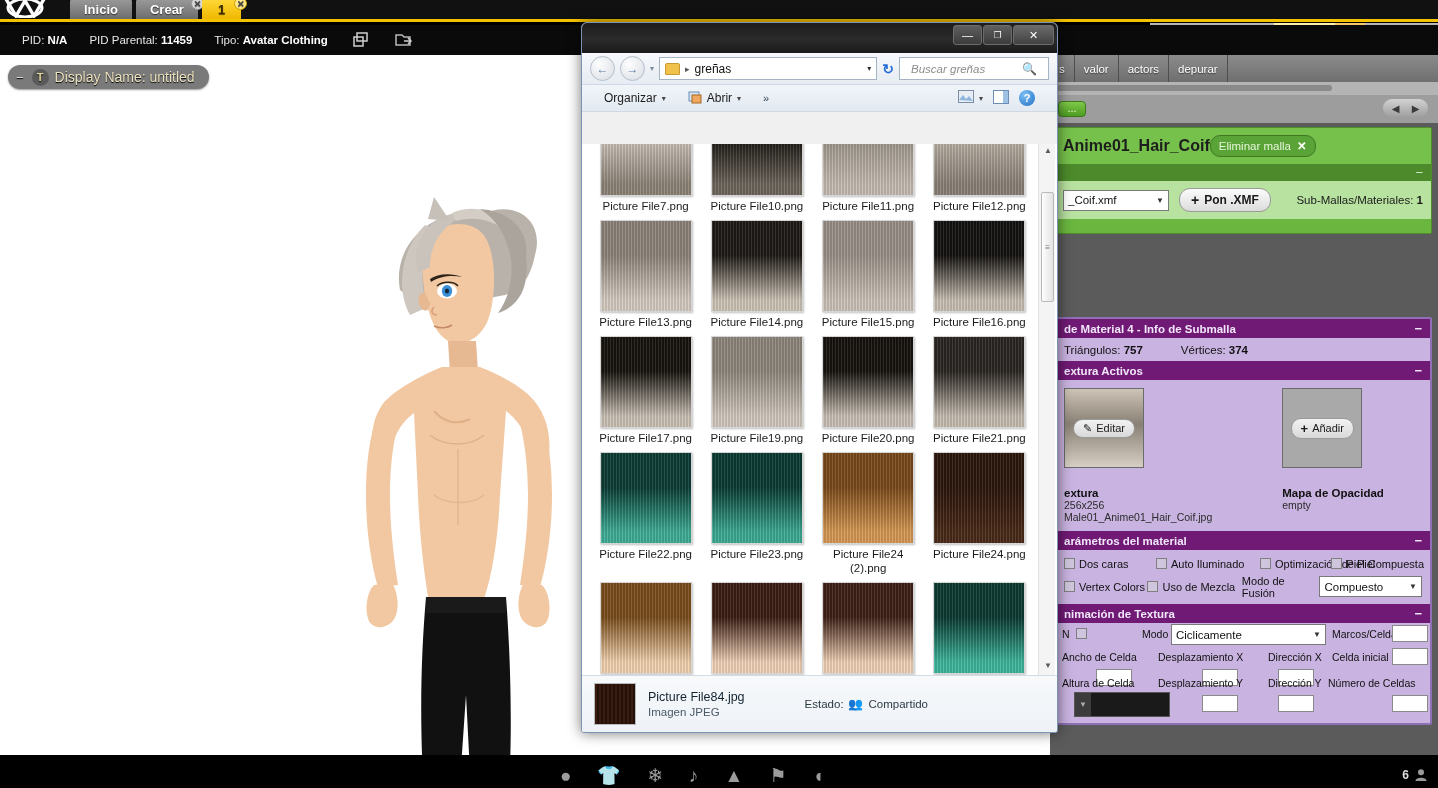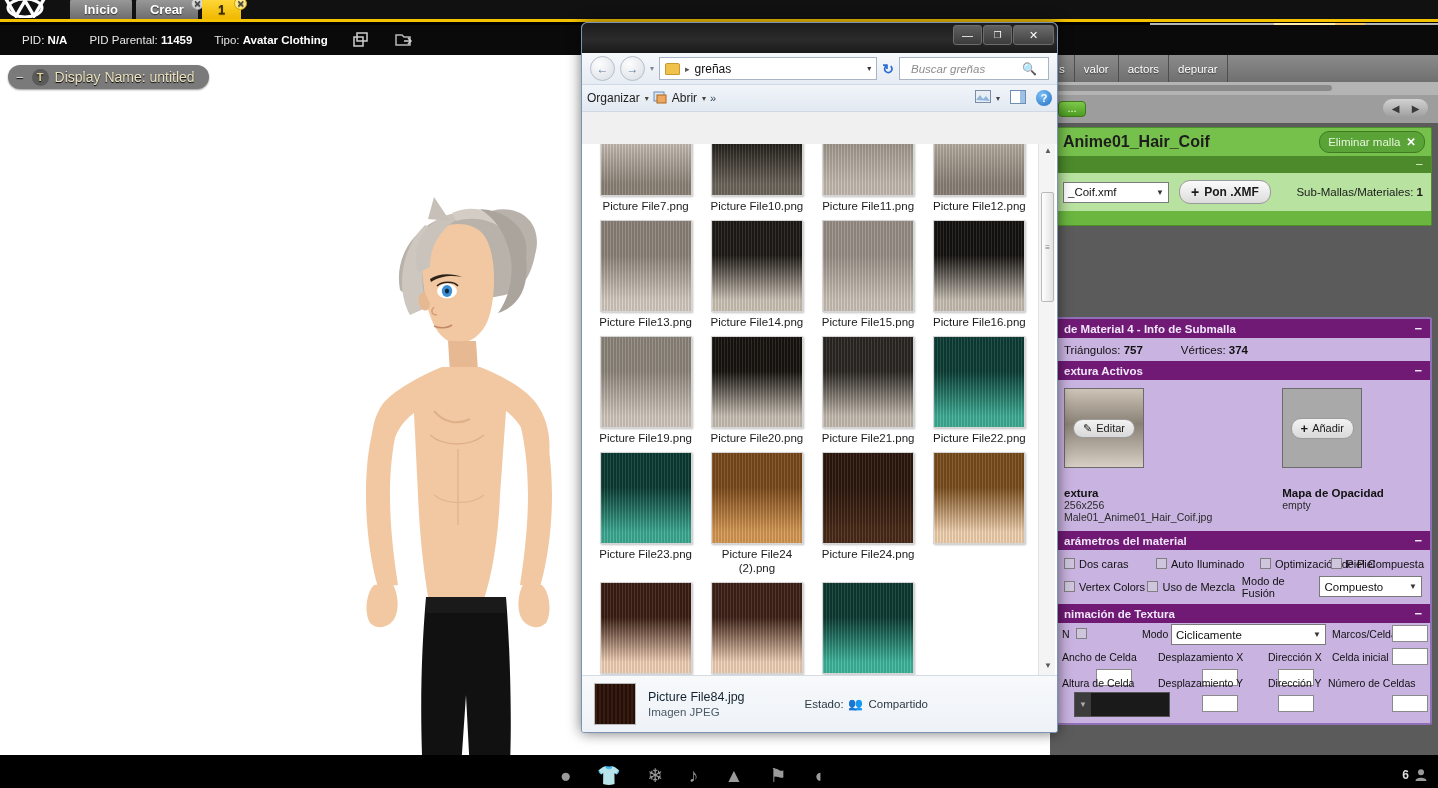--- a/index.html
+++ b/index.html
@@ -159,21 +159,21 @@
   }
   .nav-arrow{ width:19px;height:16px; display:flex;align-items:center;justify-content:center;
     font-size:10px; color:#3a3a3a;}
 
   
   #mesh-block{
     position:absolute; left:4px; top:72px; width:378px;
     background:#76c14b; border:1px solid #4e8f2c; border-radius:2px;
   }
   #mesh-title-row{
-    height:28px; display:flex; align-items:center; justify-content:space-between;
+    height:36px; display:flex; align-items:center; 
     padding:0 6px 0 8px;
   }
   #mesh-title{ font-size:16px; font-weight:bold; color:#1d1d1d; }
   #remove-mesh-btn{
     background:#5aa336; border:1px solid #3f7a22; border-radius:10px;
     color:#e6f6dc; font-size:11.5px; padding:3px 8px;
     display:flex; align-items:center; gap:6px;
   }
   .dark-green-strip{
     height:17px; background:#4c8a2b; display:flex; align-items:center;
@@ -315,21 +315,21 @@
   #refresh-btn{ color:#2b6fd6; font-size:14px; font-weight:bold; }
   #searchbox{
     width:150px; height:23px; background:#fff; border:1px solid #a6b4c4;
     display:flex; align-items:center; padding:0 11px;
     font-size:11.5px; color:#8c8c8c; font-style:italic;
   }
   #search-ico{ margin-left:auto; color:#3b6ea8; font-size:12px; font-style:normal;}
   #ex-toolbar{
     height:27px; background:linear-gradient(#f1f5fa,#e2e9f1);
     border-bottom:1px solid #cfd8e4;
-    display:flex; align-items:center; gap:4px; padding:0 5px;
+    display:flex; align-items:center; gap:22px; padding:0 22px;
     font-size:12px; color:#1b1b1b;
   }
   .tb-item{ display:flex; align-items:center; gap:5px; }
   .tb-caret{ font-size:8px; color:#444; }
   #tb-right{ margin-left:auto; display:flex; align-items:center; gap:10px; }
   .help-ico{
     width:16px;height:16px;border-radius:50%;
     background:radial-gradient(circle at 35% 30%,#7ec0f5,#1f6fc4);
     color:#fff;font-size:11px;font-weight:bold;
     display:flex;align-items:center;justify-content:center;
@@ -823,20 +823,24 @@
         </div>
         <div class="file-cell">
           <div class="file-thumb" style="background: repeating-linear-gradient(90deg, rgba(255, 255, 255, 0.1) 0px, rgba(255, 255, 255, 0.1) 1px, rgba(0, 0, 0, 0.1) 1px, rgba(0, 0, 0, 0.1) 3px), linear-gradient(rgb(154, 145, 136) 0%, rgb(154, 145, 136) 38%, rgb(205, 196, 185) 88%, rgb(205, 196, 185) 100%);"></div>
           <div class="file-name">Picture File15.png</div>
         </div>
         <div class="file-cell">
           <div class="file-thumb" style="background: repeating-linear-gradient(90deg, rgba(255, 255, 255, 0.1) 0px, rgba(255, 255, 255, 0.1) 1px, rgba(0, 0, 0, 0.1) 1px, rgba(0, 0, 0, 0.1) 3px), linear-gradient(rgb(20, 18, 16) 0%, rgb(20, 18, 16) 38%, rgb(201, 192, 180) 88%, rgb(201, 192, 180) 100%);"></div>
           <div class="file-name">Picture File16.png</div>
         </div>
         <div class="file-cell">
+          <div class="file-thumb" style="background: repeating-linear-gradient(90deg, rgba(255, 255, 255, 0.1) 0px, rgba(255, 255, 255, 0.1) 1px, rgba(0, 0, 0, 0.1) 1px, rgba(0, 0, 0, 0.1) 3px), linear-gradient(rgb(23, 20, 15) 0%, rgb(23, 20, 15) 38%, rgb(203, 194, 182) 88%, rgb(203, 194, 182) 100%);"></div>
+          <div class="file-name">Picture File17.png</div>
+        </div>
+        <div class="file-cell">
           <div class="file-thumb" style="background: repeating-linear-gradient(90deg, rgba(255, 255, 255, 0.1) 0px, rgba(255, 255, 255, 0.1) 1px, rgba(0, 0, 0, 0.1) 1px, rgba(0, 0, 0, 0.1) 3px), linear-gradient(rgb(143, 135, 125) 0%, rgb(143, 135, 125) 38%, rgb(210, 201, 191) 88%, rgb(210, 201, 191) 100%);"></div>
           <div class="file-name">Picture File19.png</div>
         </div>
         <div class="file-cell">
           <div class="file-thumb" style="background: repeating-linear-gradient(90deg, rgba(255, 255, 255, 0.1) 0px, rgba(255, 255, 255, 0.1) 1px, rgba(0, 0, 0, 0.1) 1px, rgba(0, 0, 0, 0.1) 3px), linear-gradient(rgb(22, 19, 15) 0%, rgb(22, 19, 15) 38%, rgb(202, 193, 181) 88%, rgb(202, 193, 181) 100%);"></div>
           <div class="file-name">Picture File20.png</div>
         </div>
         <div class="file-cell">
           <div class="file-thumb" style="background: repeating-linear-gradient(90deg, rgba(255, 255, 255, 0.1) 0px, rgba(255, 255, 255, 0.1) 1px, rgba(0, 0, 0, 0.1) 1px, rgba(0, 0, 0, 0.1) 3px), linear-gradient(rgb(42, 38, 34) 0%, rgb(42, 38, 34) 38%, rgb(198, 189, 177) 88%, rgb(198, 189, 177) 100%);"></div>
           <div class="file-name">Picture File21.png</div>

